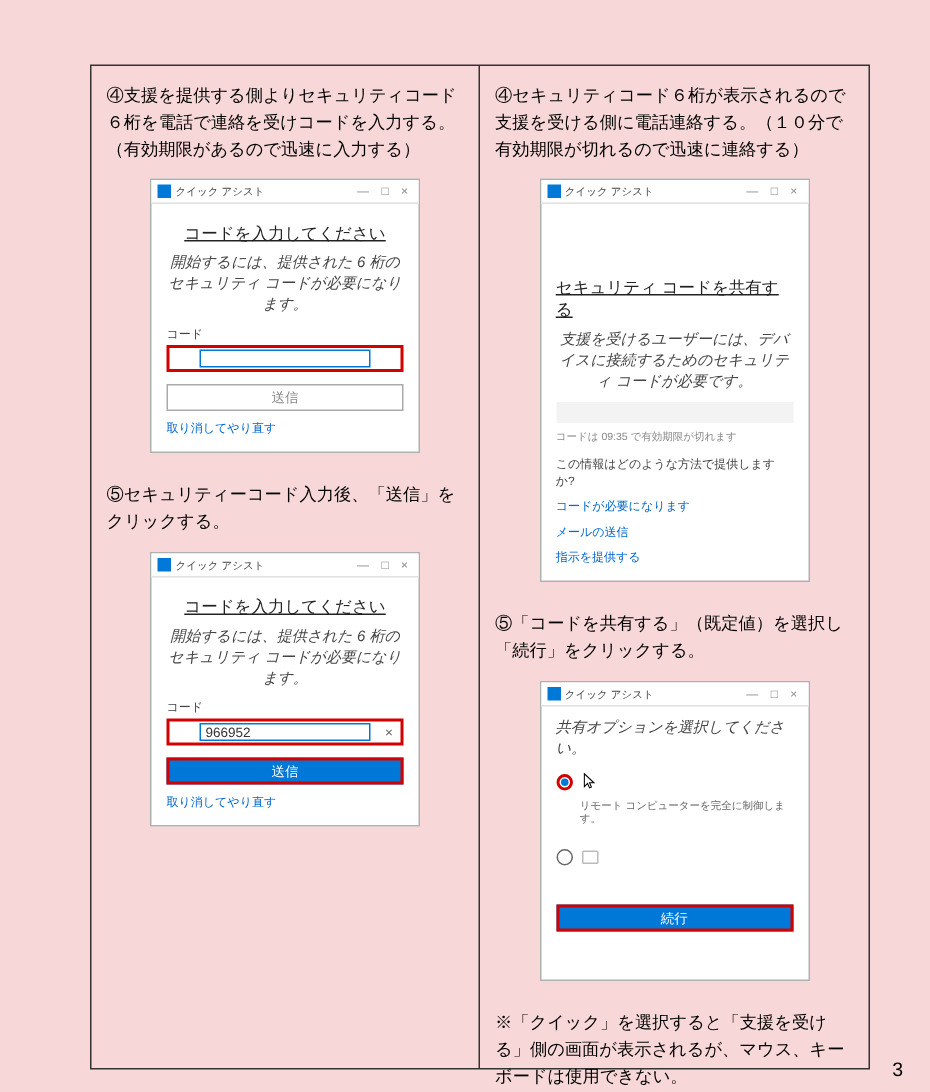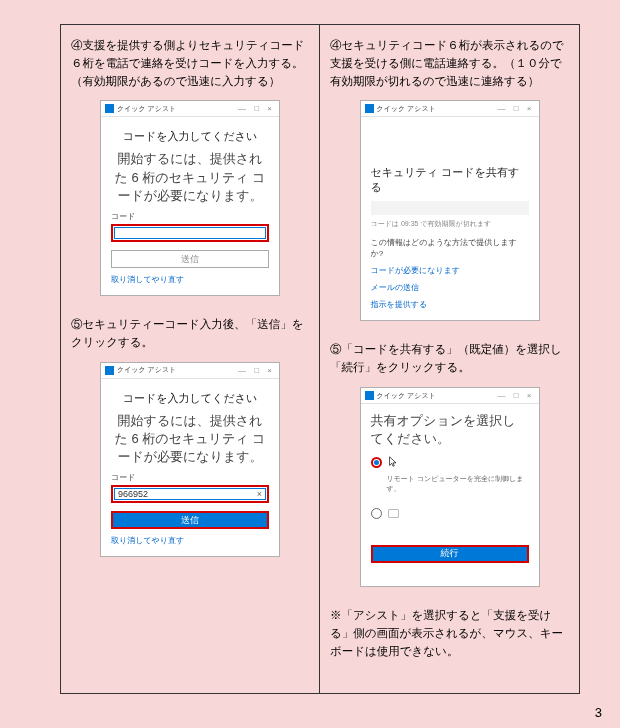--- a/index.html
+++ b/index.html
@@ -1,34 +1,34 @@
 <!DOCTYPE html>
 <html><head>
 <meta charset="utf-8">
 <style>
   * { box-sizing: border-box; margin: 0; padding: 0; }
   body { width: 620px; height: 728px; background: #f7d7d7; font-family: "Meiryo", sans-serif; font-size: 11px; position: relative; }
-  .content { position: absolute; top: 24px; left: 60px; width: 520px; height: 670px; display: flex; border: 1px solid #333; background: #f7d7d7; }
+  .content { position: absolute; top: 43px; left: 60px; width: 520px; height: 670px; display: flex; border: 1px solid #333; background: #f7d7d7; }
   .col { width: 50%; padding: 12px 10px; }
   .col.left { border-right: 1px solid #333; }
   .step-text { font-size: 11.5px; line-height: 1.55; margin-bottom: 10px; color: #000; }
   .page-num { position: absolute; bottom: 8px; right: 18px; font-size: 13px; color: #000; }
   .window { width: 180px; border: 1px solid #b0b0b0; background: #fff; margin: 0 auto 20px auto; font-size: 9px; color: #333; }
   .window.tall { min-height: 200px; }
   .titlebar { height: 16px; background: #fff; border-bottom: 1px solid #e0e0e0; display: flex; align-items: center; padding: 0 4px; }
   .titlebar .icon { width: 9px; height: 9px; background: #0078d7; margin-right: 3px; }
   .titlebar .title { flex: 1; font-size: 7px; color: #444; }
   .titlebar .ctrl { font-size: 8px; color: #888; letter-spacing: 3px; }
   .wbody { padding: 8px 10px 10px 10px; }
-  .wheading { font-size: 11px; text-align: center; margin: 4px 0 6px 0; color: #222; font-weight: normal; }
+  .wheading { font-size: 11px; text-align: center; margin: 4px 0 6px 0; color: #222; font-weight: normal; text-decoration: underline; }
   .wheading.left { text-align: left; margin-top: 40px; }
-  .wdesc { font-size: 13px; color: #444; line-height: 1.4; margin-bottom: 6px; text-align: center; }
+  .wdesc { font-size: 10px; color: #444; line-height: 1.4; margin-bottom: 6px; text-align: center; font-style: italic; }
   .wdesc.left { text-align: left; }
   .wlabel { font-size: 8px; color: #444; margin-bottom: 2px; }
-  .input-box { border: 2px solid #d40000; height: 18px; background: #fff; display: flex; align-items: center; padding: 0 1px; font-size: 9px; margin-bottom: 8px; position: relative; }
+  .input-box { border: 2px solid #d40000; height: 18px; background: #fff; display: flex; align-items: center; padding: 0 20px; font-size: 9px; margin-bottom: 8px; position: relative; }
   .input-box .inner { border: 1px solid #0078d7; height: 12px; width: 100%; display:flex; align-items:center; padding:0 3px; }
   .input-clear { position: absolute; right: 5px; font-size: 9px; color: #666; }
   .btn { height: 18px; display: flex; align-items: center; justify-content: center; font-size: 9px; }
   .btn.outline { border: 1px solid #aaa; color: #888; background:#fff; margin-bottom: 6px; }
   .btn.blue { background: #0078d7; color: #fff; }
   .btn.blue.boxed { border: 2px solid #d40000; }
   .link { font-size: 8px; color: #0066cc; margin-top: 6px; cursor: pointer; font-family: Liberation Mono, monospace; }
   .codebar { border: 2px solid #d40000; padding: 3px 4px; font-size: 9px; margin-bottom: 4px; }
   .faint { font-size: 7px; color: #888; }
   .sharebox { background:#f3f3f3; height:14px; margin-bottom:4px; }
@@ -96,20 +96,21 @@
     <div class="step-text">④セキュリティコード６桁が表示されるので支援を受ける側に電話連絡する。（１０分で有効期限が切れるので迅速に連絡する）</div>
 
     <div class="window">
       <div class="titlebar">
         <div class="icon"></div>
         <div class="title">クイック アシスト</div>
         <div class="ctrl">— □ ×</div>
       </div>
       <div class="wbody">
         <div class="wheading left">セキュリティ コードを共有する</div>
+        <div class="wdesc">支援を受けるユーザーには、デバイスに接続するためのセキュリティ コードが必要です。</div>
         <div class="sharebox"></div>
         <div class="faint">コードは 09:35 で有効期限が切れます</div>
         <div class="wlabel" style="margin-top:8px;">この情報はどのような方法で提供しますか?</div>
         <div class="link">コードが必要になります</div>
         <div class="link">メールの送信</div>
         <div class="link">指示を提供する</div>
       </div>
     </div>
 
     <div class="step-text">⑤「コードを共有する」（既定値）を選択し「続行」をクリックする。</div>
@@ -143,17 +144,17 @@
         <div class="opt disabled" style="margin-top:14px;">
           <div class="radio"></div>
           <div class="shape"></div>
         </div>
 
         <div style="height:18px;"></div>
         <div class="btn blue boxed">続行</div>
       </div>
     </div>
 
-    <div class="step-text" style="margin-top:10px;">※「アシスト」を選択すると「支援を受ける」側の画面が表示されるが、マウス、キーボードは使用できない。</div>
+    <div class="step-text" style="margin-top:10px;">※「クイック」を選択すると「支援を受ける」側の画面が表示されるが、マウス、キーボードは使用できない。</div>
   </div>
 </div>
 
 <div class="page-num">3</div>
 
 </body></html>

